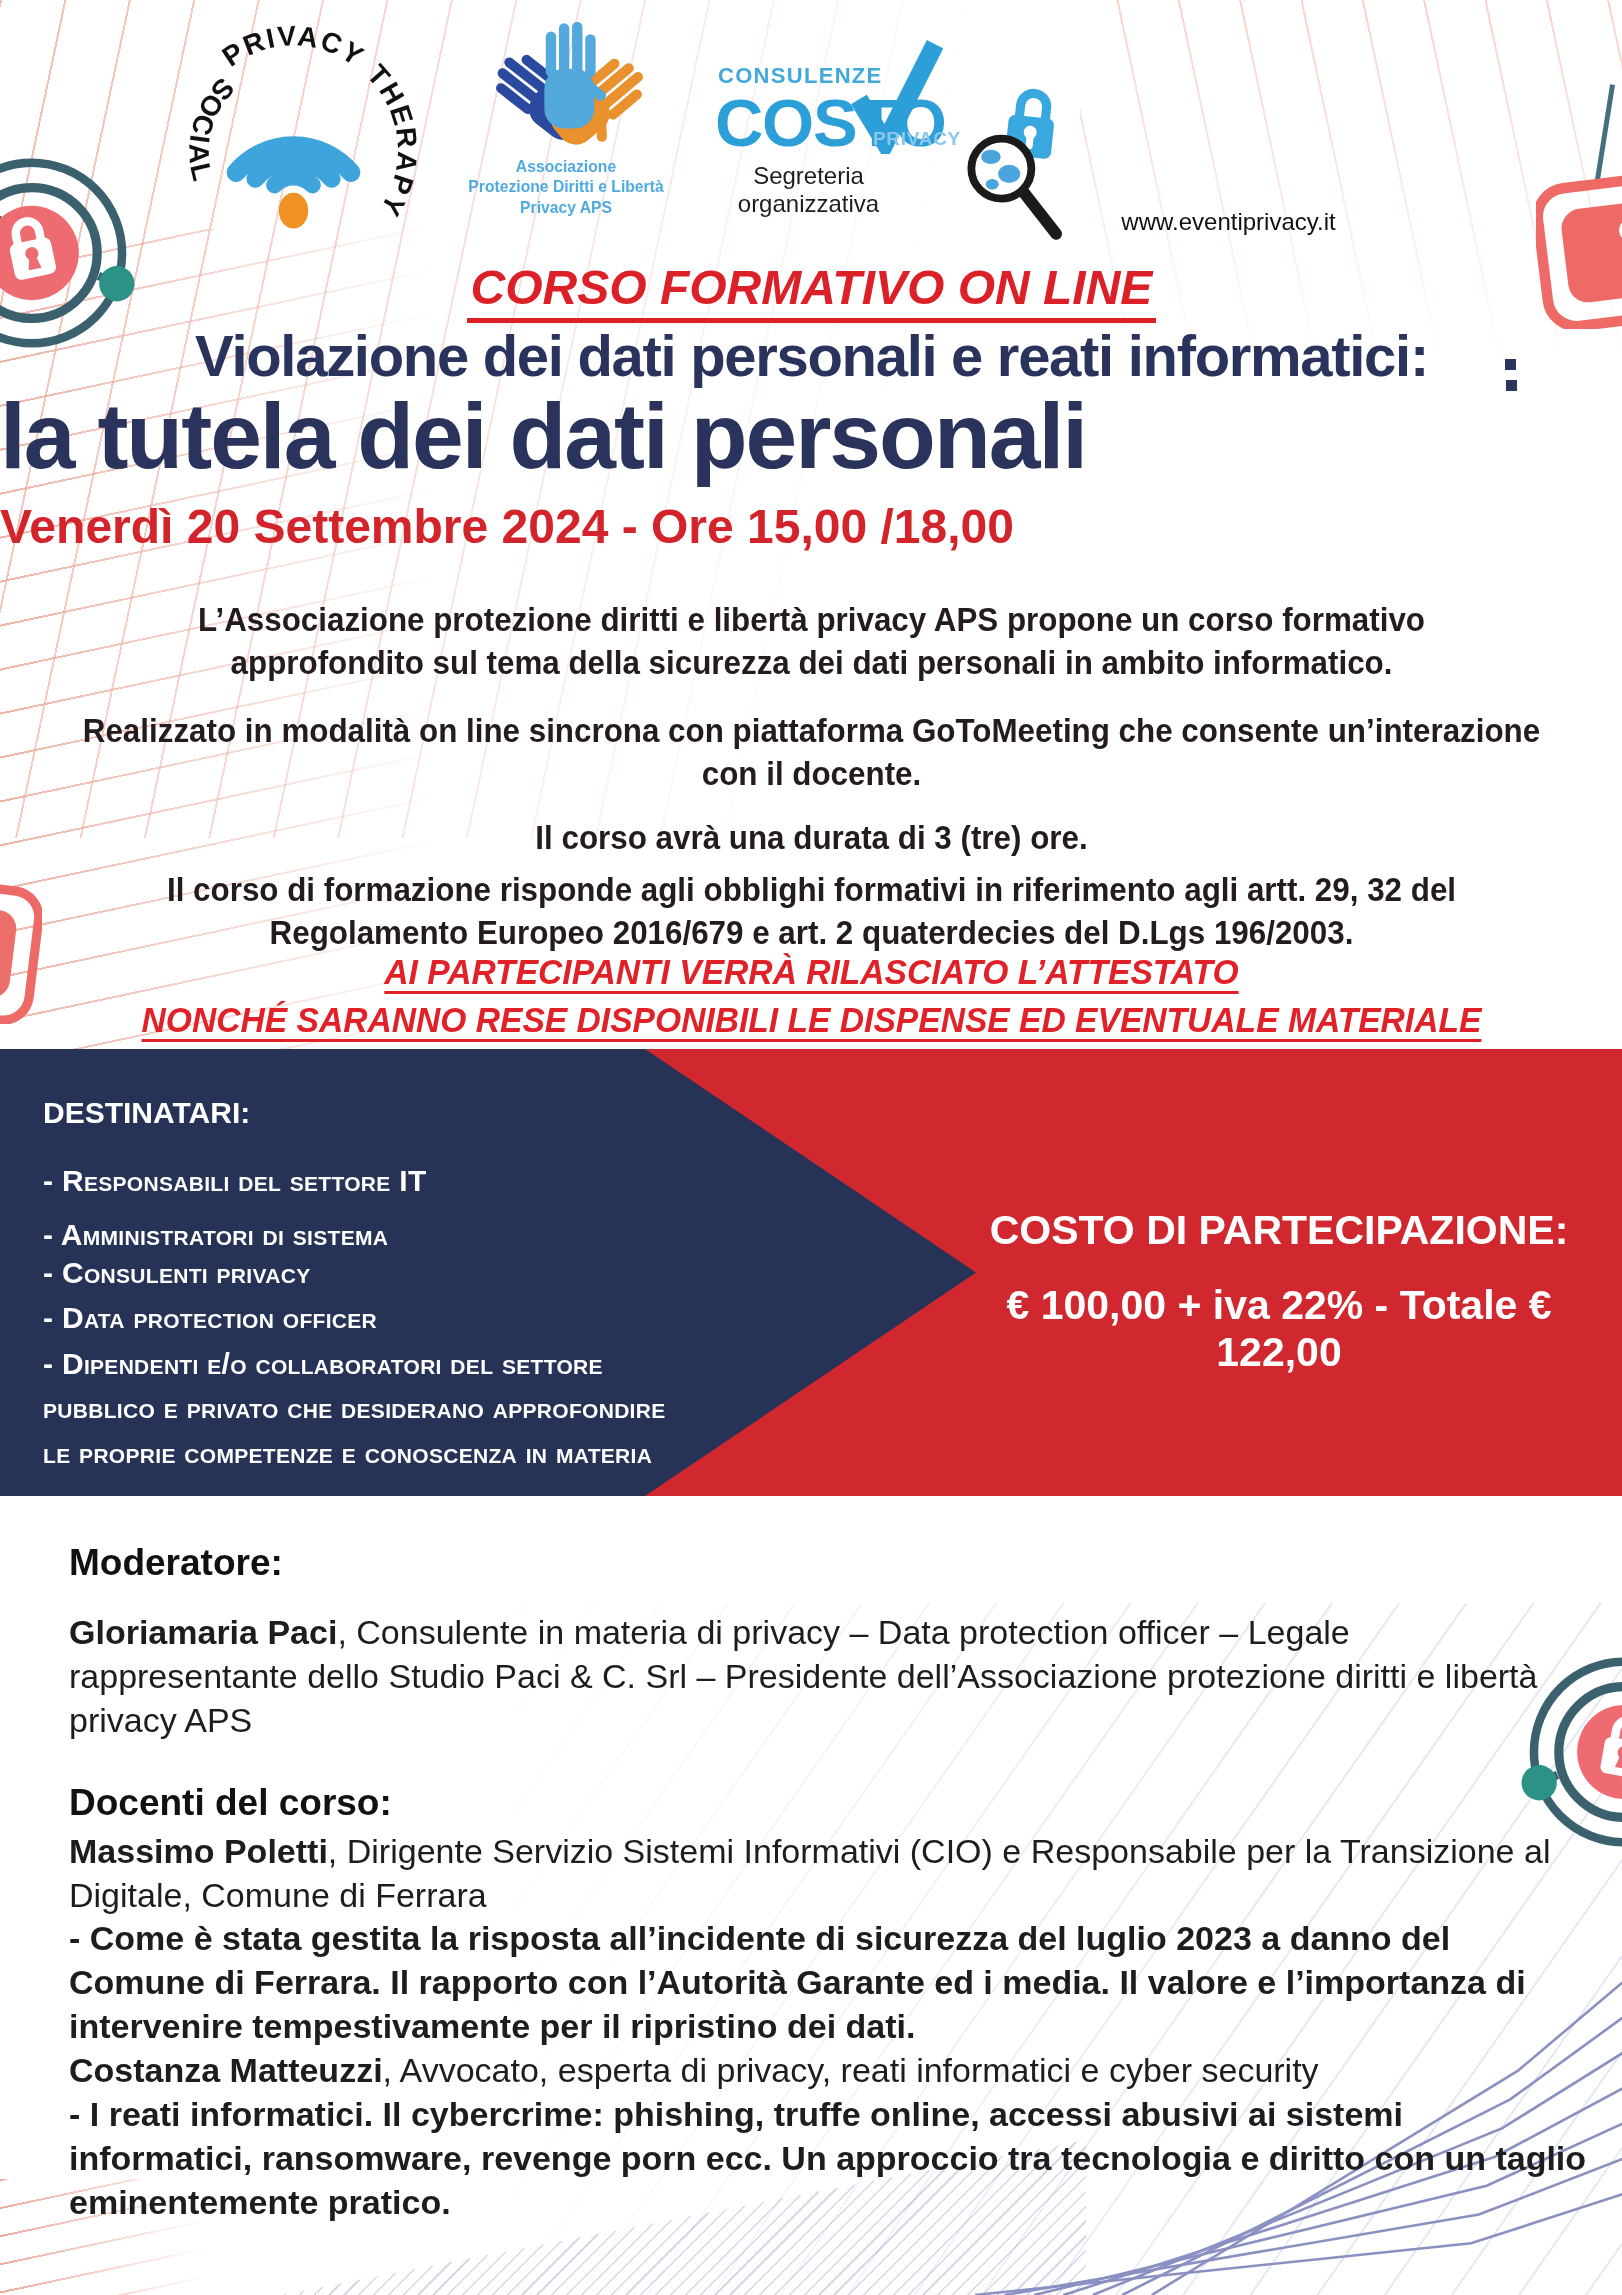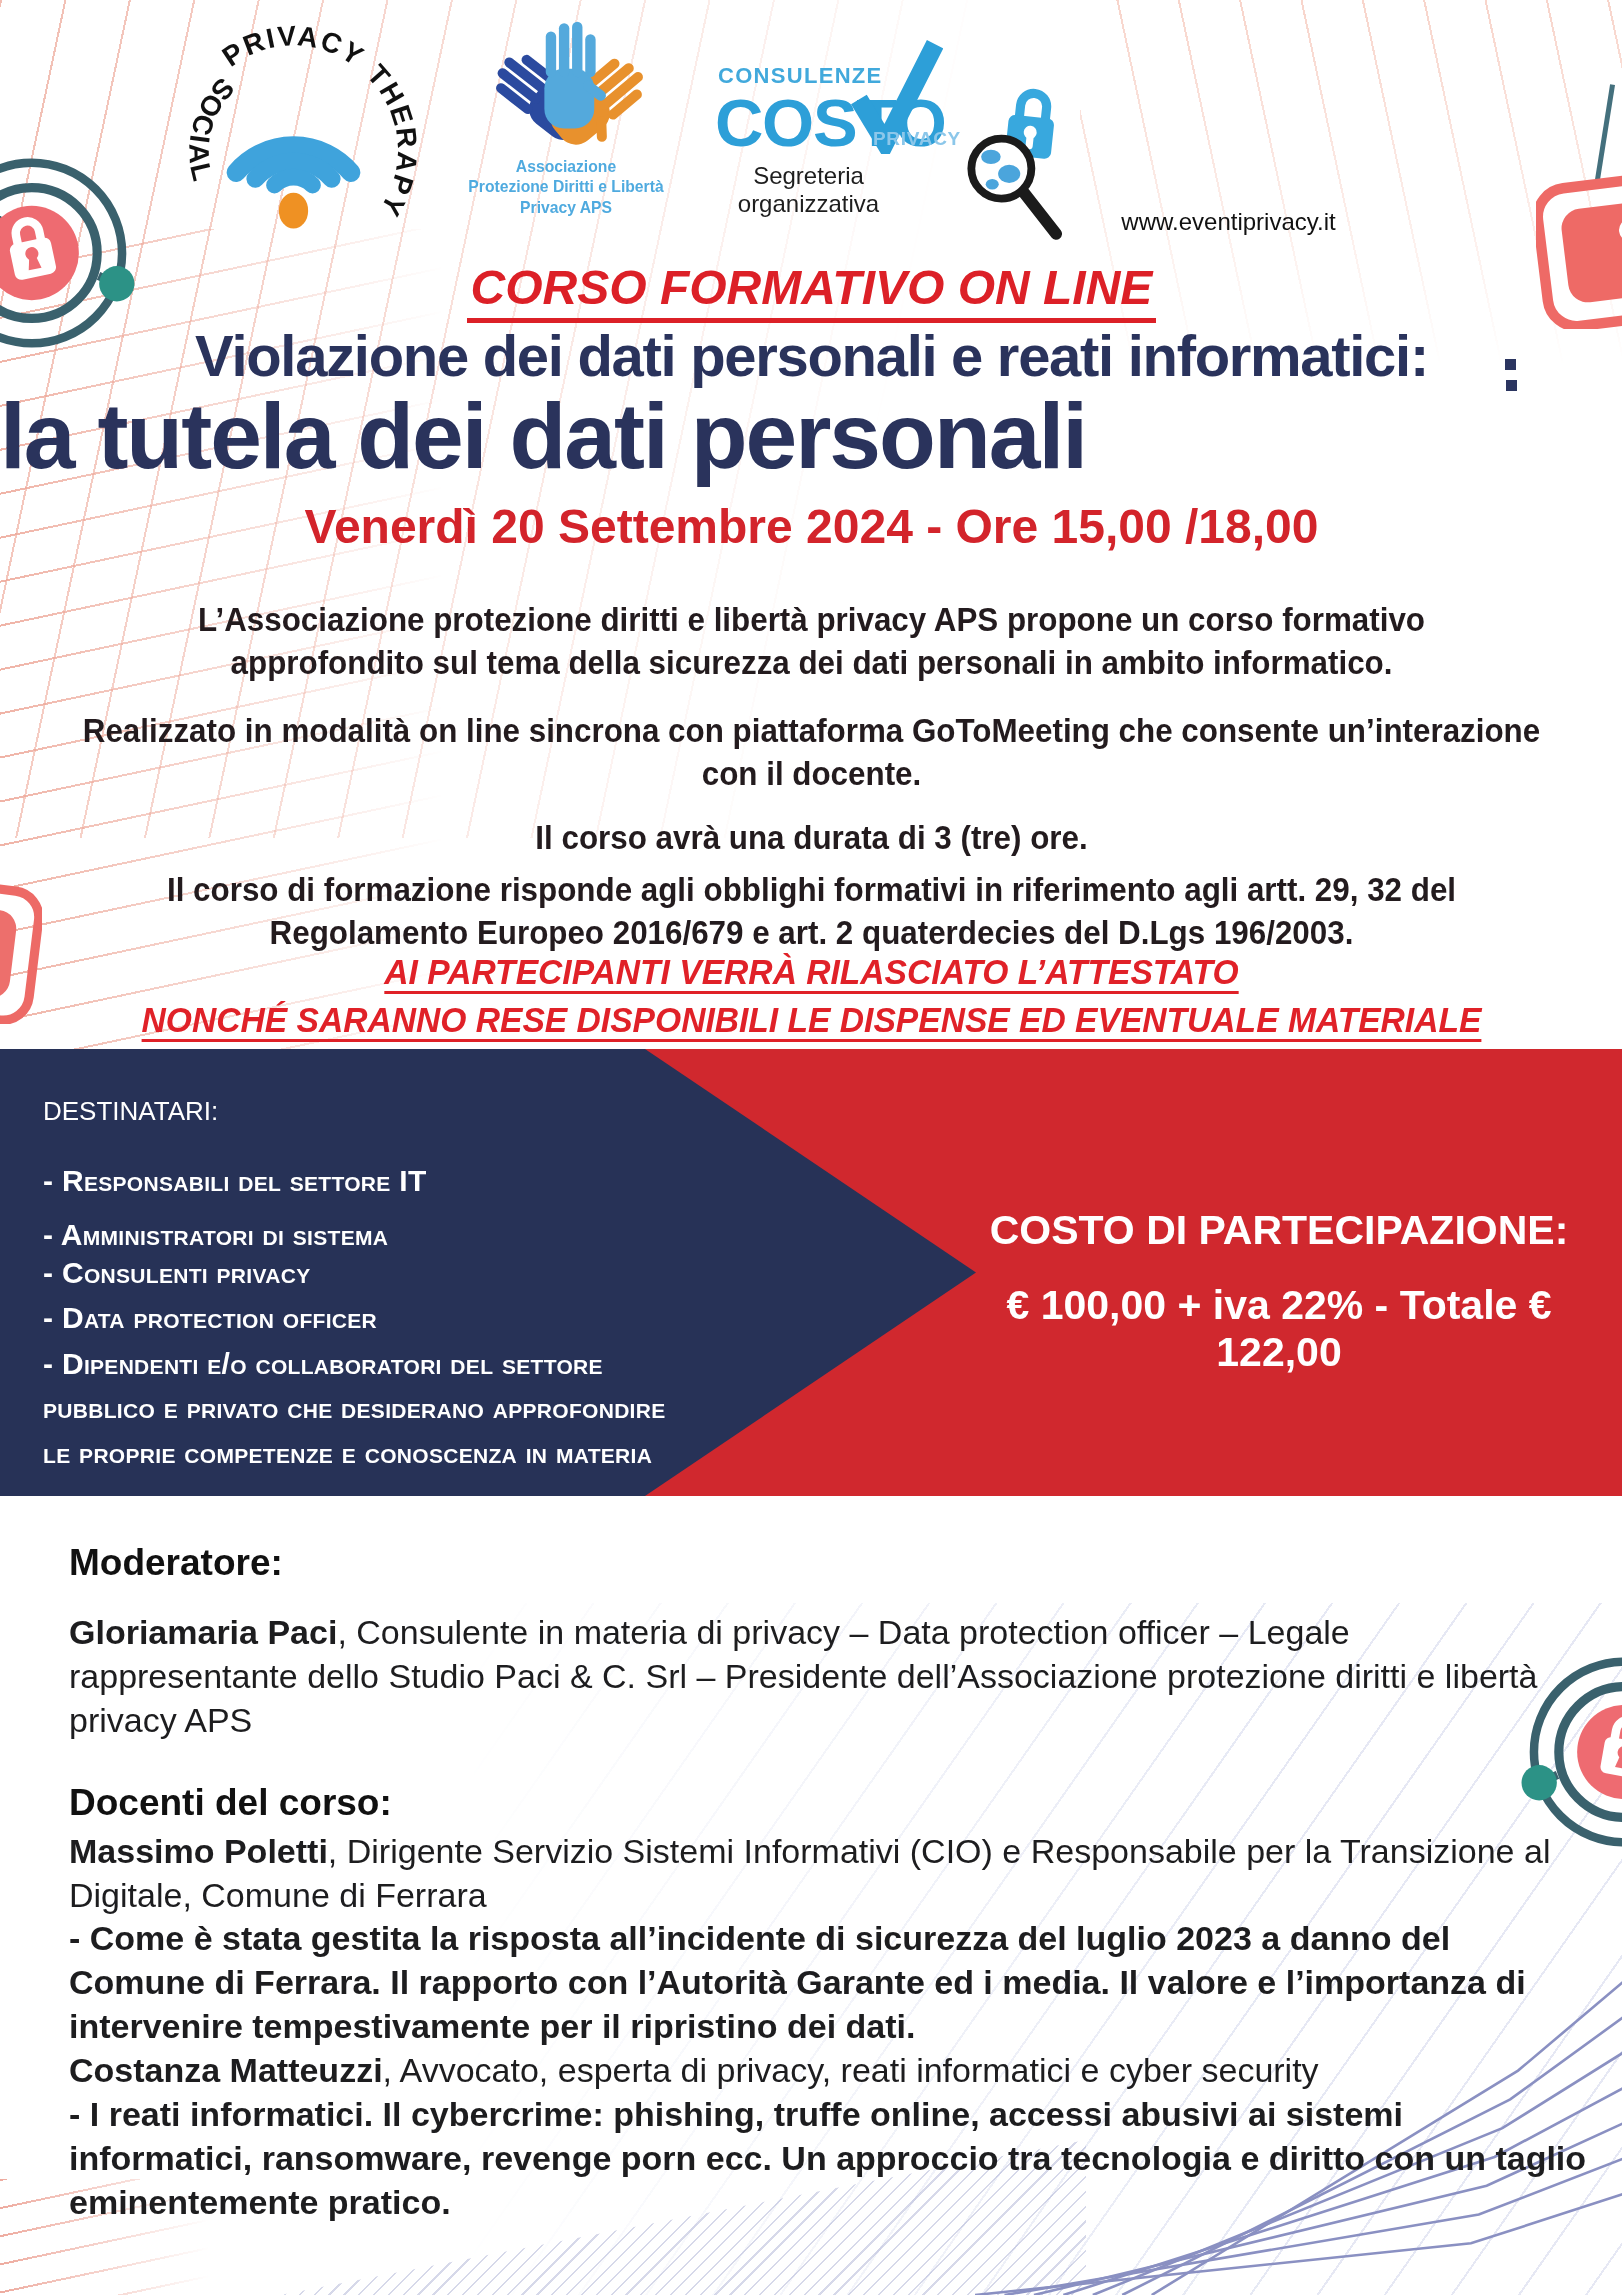--- a/index.html
+++ b/index.html
@@ -61,40 +61,40 @@
   .eventi-name .blue{color:#3ba3df}
   .eventi-url{left:1065px;top:208px;width:327px;text-align:center;font-size:24px;color:#111;}
   
   .kicker{
     top:260px;left:0;width:100%;text-align:center;
     font-size:48px;font-weight:bold;font-style:italic;color:#dc2027;
   }
   .kicker span{border-bottom:5.2px solid #dc2027;padding:0 3.9px 3.9px 3.9px;margin-top:32px;}
   .title1{top:322px;left:0;width:100%;text-align:center;font-size:58px;font-weight:bold;letter-spacing:-1.3px;color:#2a335c;margin:0;}
   .title2{top:383px;left:0;width:100%;text-align:left;font-size:93px;font-weight:bold;letter-spacing:-2px;color:#2a335c;margin:0;}
-  .date{top:499px;left:0;width:100%;text-align:center;font-size:48px;font-weight:bold;color:#d3242b;}
+  .date{top:499px;left:0;width:100%;text-align:left;font-size:48px;font-weight:bold;color:#d3242b;}
   
   .para{
     left:33px;width:1557px;text-align:center;font-size:33px;font-weight:bold;
     line-height:1.3;color:#231b1e;transform:scaleX(.95);transform-origin:50% 0;margin:0;
   }
   .p1{top:599px}.p2{top:710px}.p3{top:817px}.p4{top:869px}
   .attestato{
     top:948px;left:33px;width:1557px;text-align:center;
     font-size:35px;font-weight:bold;font-style:italic;line-height:1.36;color:#e02128;
     text-decoration:underline;text-underline-offset:6.5px;text-decoration-thickness:3.3px;
     transform:scaleX(.96);transform-origin:50% 0;
   }
   
   .banner{top:1049px;left:0;width:1623px;height:447px;background:#d0282e;}
   .banner-navy{
     position:absolute;inset:0;background:#273257;
     clip-path:polygon(0 0,645px 0,976px 50%,645px 100%,0 100%);
   }
-  .dest-title{position:absolute;left:43px;top:47px;font-size:26px;font-weight:normal;color:#fff;}
+  .dest-title{position:absolute;left:43px;top:47px;font-size:30px;font-weight:bold;color:#fff;}
   .dest-item{
     position:absolute;left:43px;width:654px;color:#fff;
     font-size:30px;font-weight:600;font-variant:small-caps;line-height:1.48;letter-spacing:0.3px;
   }
   .cost{
     position:absolute;left:942px;top:158px;width:674px;text-align:center;color:#fff;font-weight:bold;
   }
   .cost .l1{font-size:41px;margin-bottom:28px;}
   .cost .l2{font-size:41px;}
   

